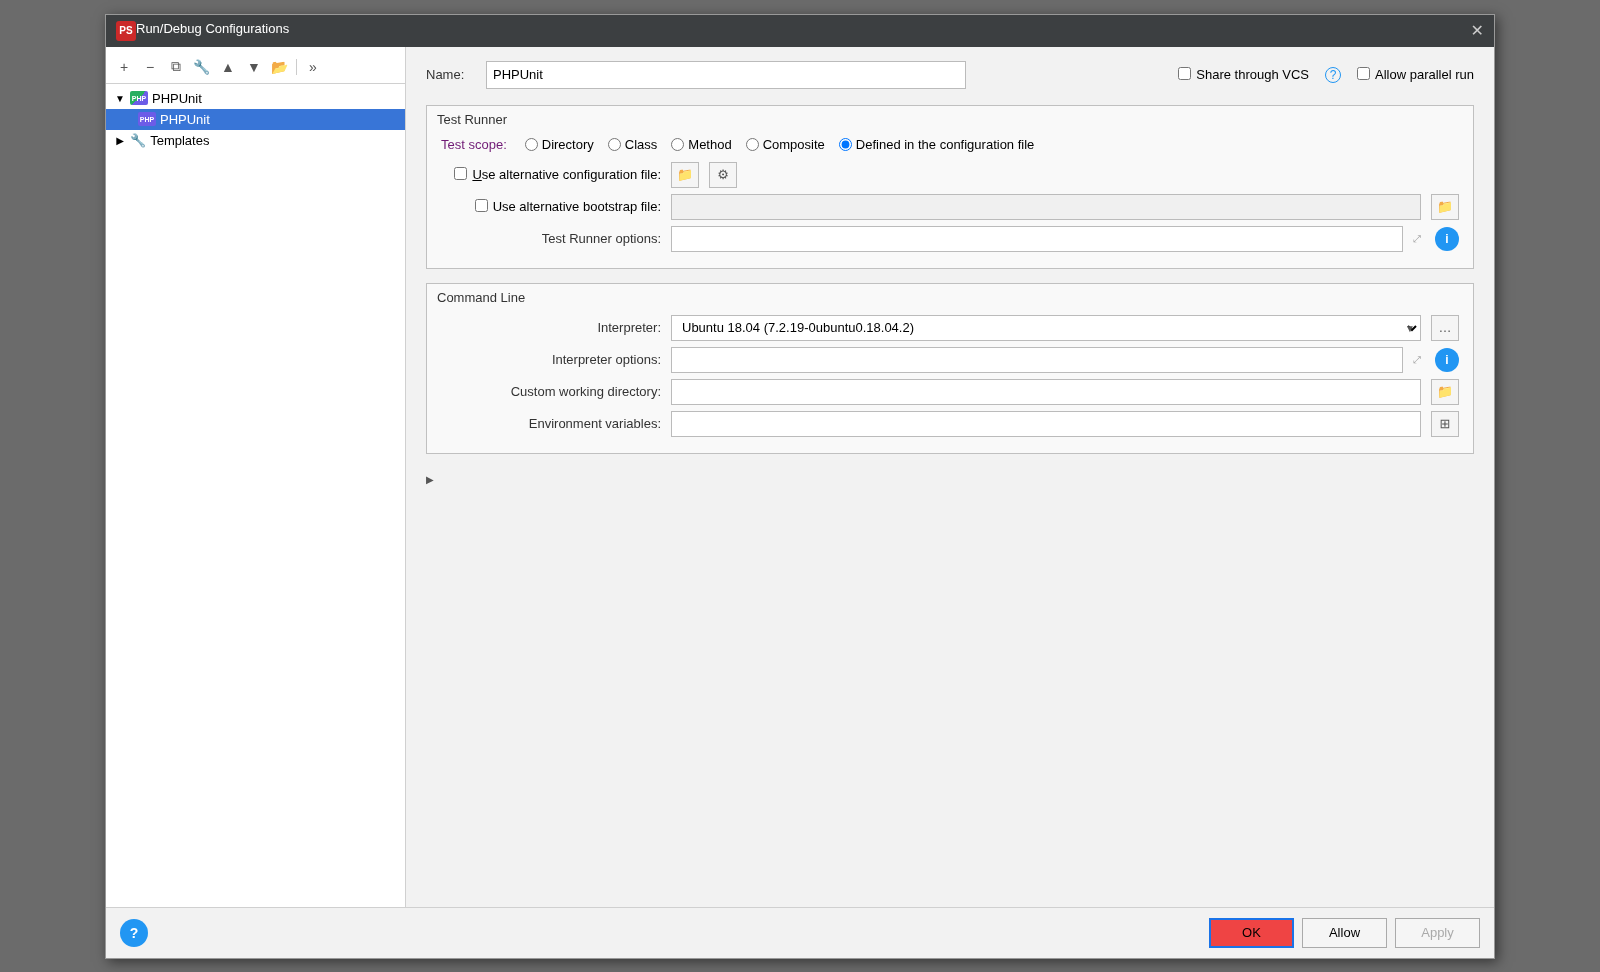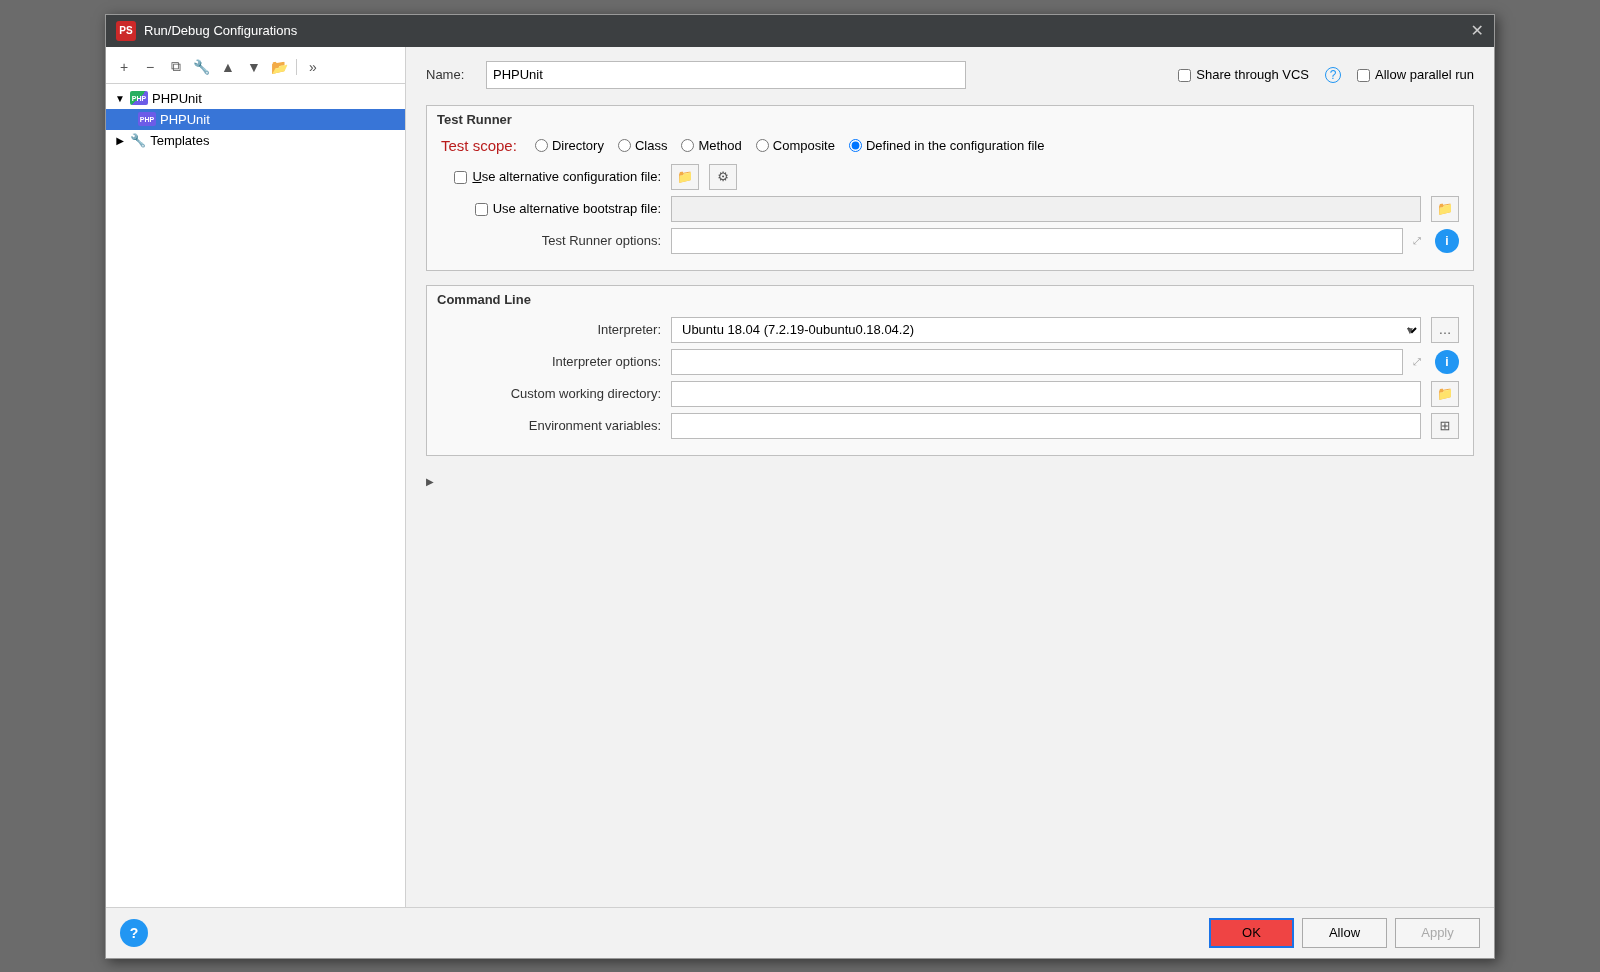--- a/index.html
+++ b/index.html
@@ -26,22 +26,20 @@
       background: #3c3f41;
       color: #fff;
       display: flex;
       align-items: center;
       justify-content: space-between;
       padding: 6px 10px;
       font-size: 13px;
     }
     .title-bar-left {
       display: flex;
-      align-items: center;
-      gap: 8px;
     }
     .title-icon {
       width: 20px;
       height: 20px;
       background: #cc2929;
       border-radius: 3px;
       display: flex;
       align-items: center;
       justify-content: center;
       font-size: 10px;
@@ -166,54 +164,54 @@
       background: #fff;
     }
     .vcs-row {
       display: flex;
       align-items: center;
       gap: 16px;
       margin-left: auto;
     }
     .checkbox-label {
       display: flex;
-      align-items: flex-end;
+      align-items: flex-start;
       gap: 5px;
       cursor: pointer;
       font-size: 13px;
     }
     .checkbox-label input[type=checkbox] {
       margin: 0;
     }
     .section-box {
       border: 1px solid #c0c0c0;
       background: #f9f9f9;
       margin-bottom: 14px;
     }
     .section-title {
       font-size: 13px;
-      font-weight: 700;
+      font-weight: 400;
       color: #333;
       padding: 6px 10px 4px 10px;
       background: transparent;
     }
     .section-content {
       padding: 6px 14px 10px 14px;
     }
     
     .test-scope-row {
       display: flex;
       align-items: center;
       gap: 14px;
       margin-bottom: 10px;
       flex-wrap: wrap;
     }
     .test-scope-label {
-      font-size: 15px;
-      color: #b91c1c;
+      font-size: 13px;
+      color: #701a75;
       margin-right: 4px;
     }
     .radio-label {
       display: flex;
       align-items: center;
       gap: 4px;
       cursor: pointer;
       font-size: 13px;
     }
     .radio-label input[type=radio] { margin: 0; }

